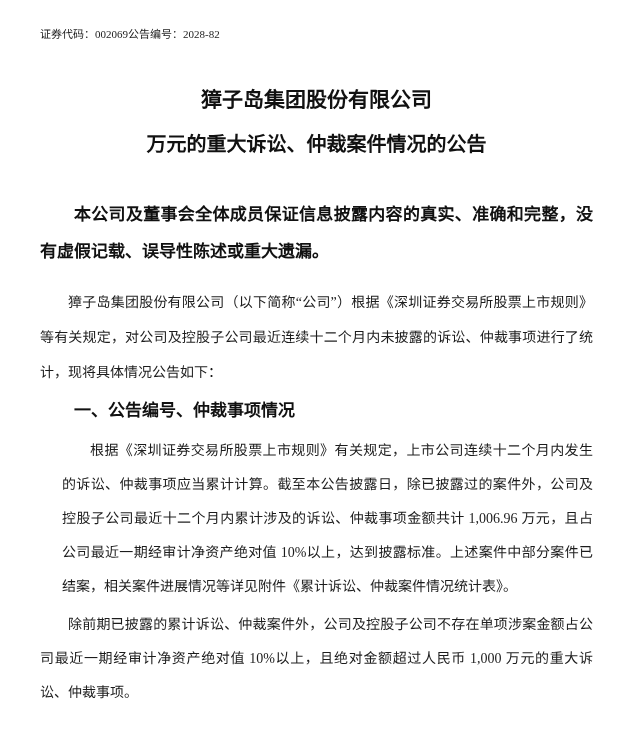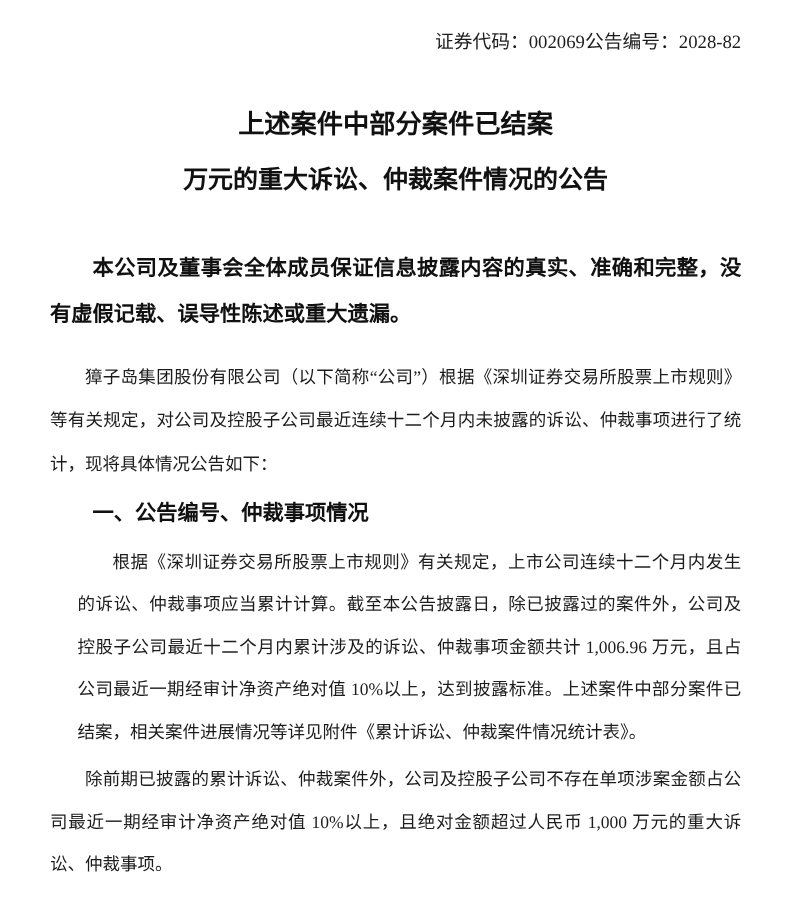--- a/index.html
+++ b/index.html
@@ -10,23 +10,23 @@
     margin: 0;
     background: #ffffff;
     color: #1c1c1c;
     box-sizing: border-box;
     padding: 24px 38px 0 40px;
     overflow: hidden;
     font-family: "Liberation Serif", "DejaVu Serif", serif;
   }
   .doc-header {
     display: flex;
-    justify-content: flex-end;
+    justify-content: flex-start;
     align-items: baseline;
-    font-size: 15px;
+    font-size: 11px;
     line-height: 21px;
     white-space: nowrap;
   }
   .doc-header .seg { display: inline-block; }
   .title-company {
     margin: 40px 0 0 0;
     text-align: center;
     font-family: "Liberation Sans", "DejaVu Sans", sans-serif;
     font-weight: 700;
     font-size: 21px;
@@ -75,21 +75,21 @@
 </head>
 <body>
 
 <div class="page">
 
   <div class="doc-header">
     <span class="seg"><span>证券代码：</span><span>002069</span></span>
     <span class="seg"><span>公告编号：</span><span>2028-82</span></span>
   </div>
 
-  <h1 class="title-company">上述案件中部分案件已结案</h1>
+  <h1 class="title-company">獐子岛集团股份有限公司</h1>
 
   <h2 class="title-subject">万元的重大诉讼、仲裁案件情况的公告</h2>
 
   <p class="declaration">本公司及董事会全体成员保证信息披露内容的真实、准确和完整，没有虚假记载、误导性陈述或重大遗漏。</p>
 
   <p class="body-para">獐子岛集团股份有限公司（以下简称“公司”）根据《深圳证券交易所股票上市规则》等有关规定，对公司及控股子公司最近连续十二个月内未披露的诉讼、仲裁事项进行了统计，现将具体情况公告如下：</p>
 
   <h3 class="section-heading">一、公告编号、仲裁事项情况</h3>
 
   <p class="body-para tight">根据《深圳证券交易所股票上市规则》有关规定，上市公司连续十二个月内发生的诉讼、仲裁事项应当累计计算。截至本公告披露日，除已披露过的案件外，公司及控股子公司最近十二个月内累计涉及的诉讼、仲裁事项金额共计 1,006.96 万元，且占公司最近一期经审计净资产绝对值 10%以上，达到披露标准。上述案件中部分案件已结案，相关案件进展情况等详见附件《累计诉讼、仲裁案件情况统计表》。</p>

